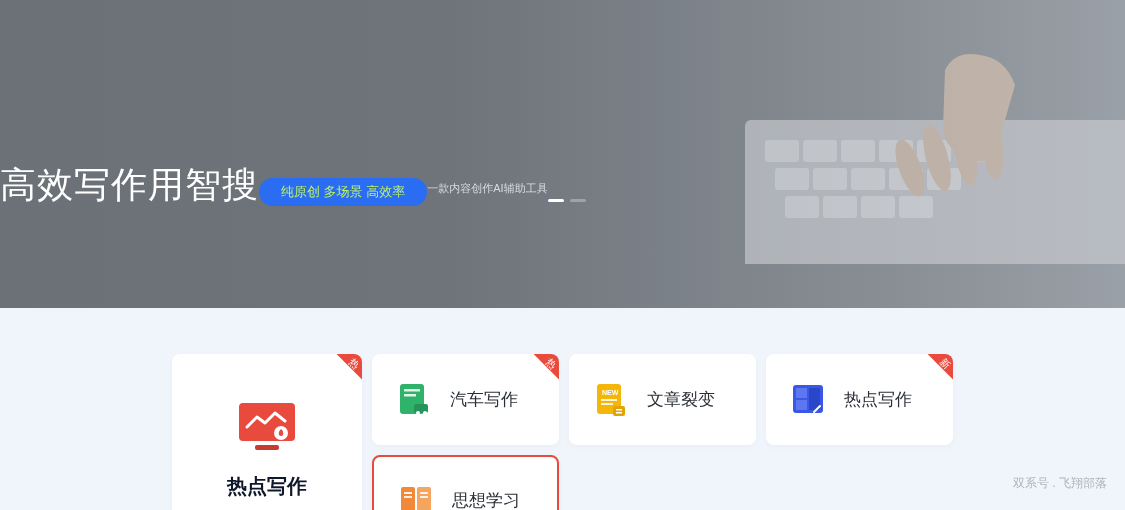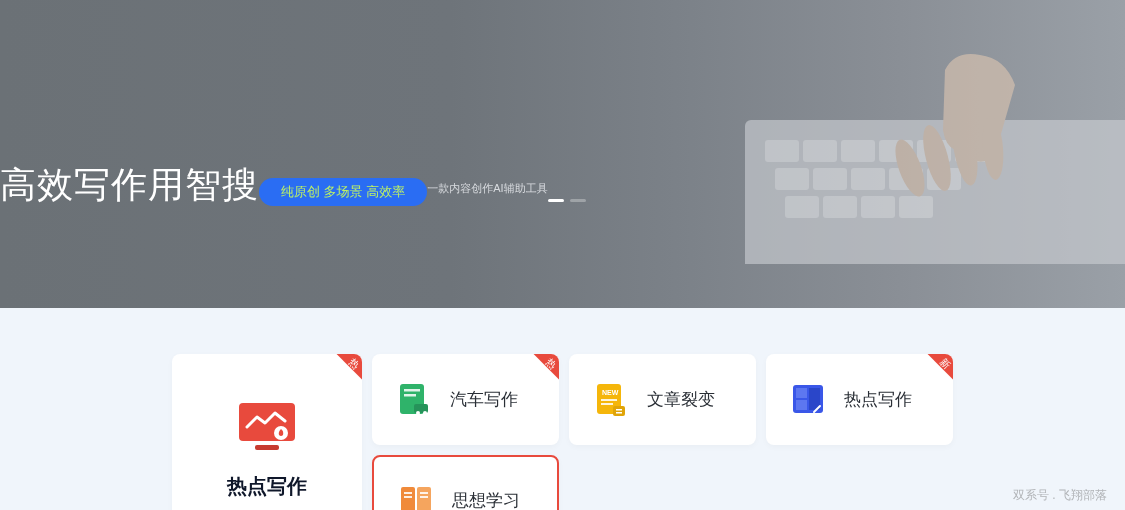--- a/index.html
+++ b/index.html
@@ -152,21 +152,21 @@
     position: absolute;
     top: 3px;
     right: 3px;
     color: #fff;
     font-size: 10px;
     transform: rotate(45deg);
   }
 
   .watermark {
     position: absolute;
-    bottom: 6px;
+    bottom: 18px;
     right: 18px;
     font-size: 12px;
     color: rgba(100,100,100,0.45);
   }
 </style>
 </head>
 <body>
 
 <div class="hero">
   <svg class="hero-bg" viewBox="0 0 420 264" preserveAspectRatio="xMaxYMid slice">

